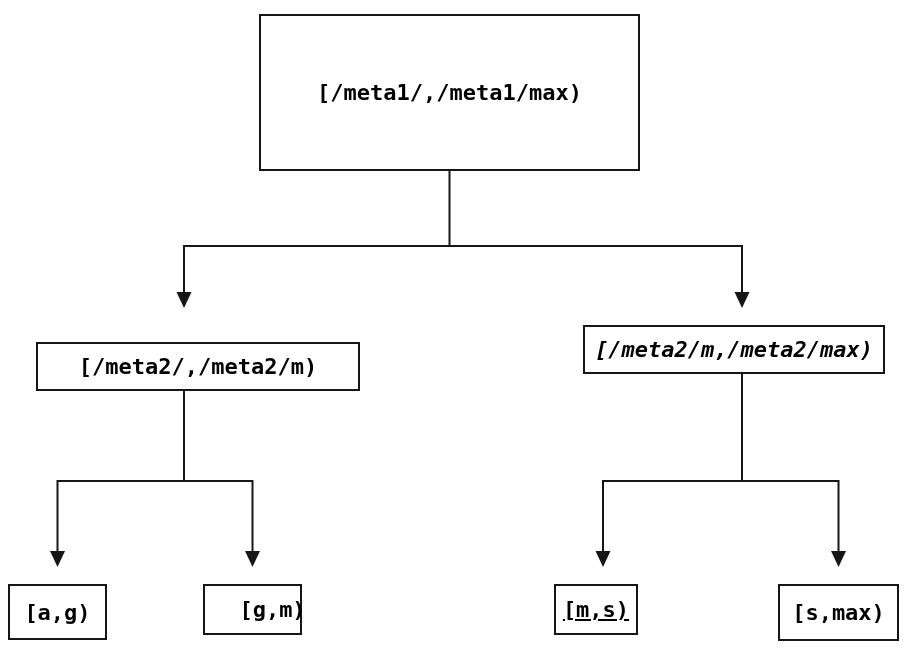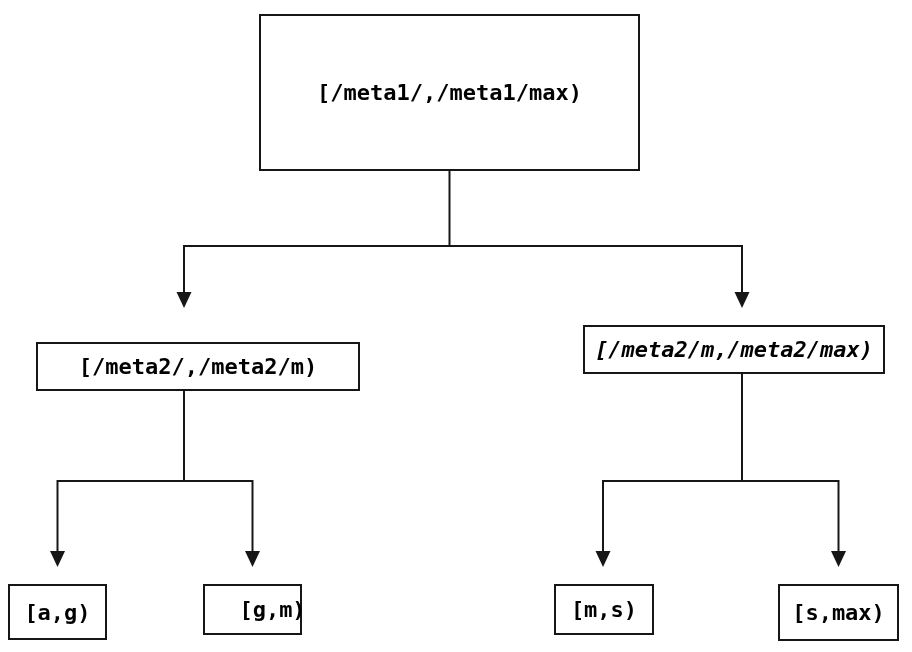--- a/index.html
+++ b/index.html
@@ -29,21 +29,21 @@
     font-family: "DejaVu Sans Mono", "Liberation Mono", monospace;
     font-size: 22px;
     font-weight: bold;
     white-space: pre;
   }
   .node-root   { left: 259px; top: 14px;  width: 381px; height: 157px; }
   .node-left   { left: 36px;  top: 325px; width: 324px; height: 49px; margin-top: 17px; }
   .node-right  { left: 583px; top: 325px; width: 302px; height: 49px; font-style: italic; }
   .leaf-ag     { left: 8px;   top: 584px; width: 99px;  height: 56px; }
   .leaf-gm     { left: 203px; top: 584px; width: 99px;  height: 51px; padding-left: 40px; }
-  .leaf-ms     { left: 554px; top: 584px; width: 100px;  height: 51px; }
+  .leaf-ms     { left: 554px; top: 584px; width: 84px;  height: 51px; text-decoration: underline; }
   .leaf-smax   { left: 778px; top: 584px; width: 121px; height: 57px; }
 </style>
 </head>
 <body>
 
 <div class="canvas">
 
   <svg class="edges" width="912" height="652" viewBox="0 0 912 652" xmlns="http://www.w3.org/2000/svg">
 
     <line x1="449.5" y1="171" x2="449.5" y2="246"></line>

